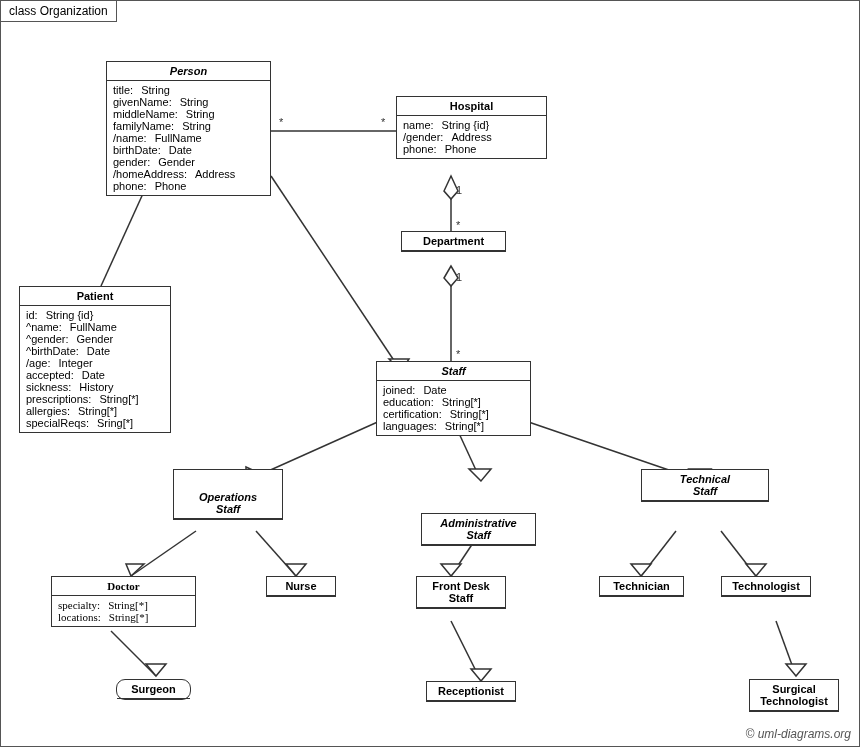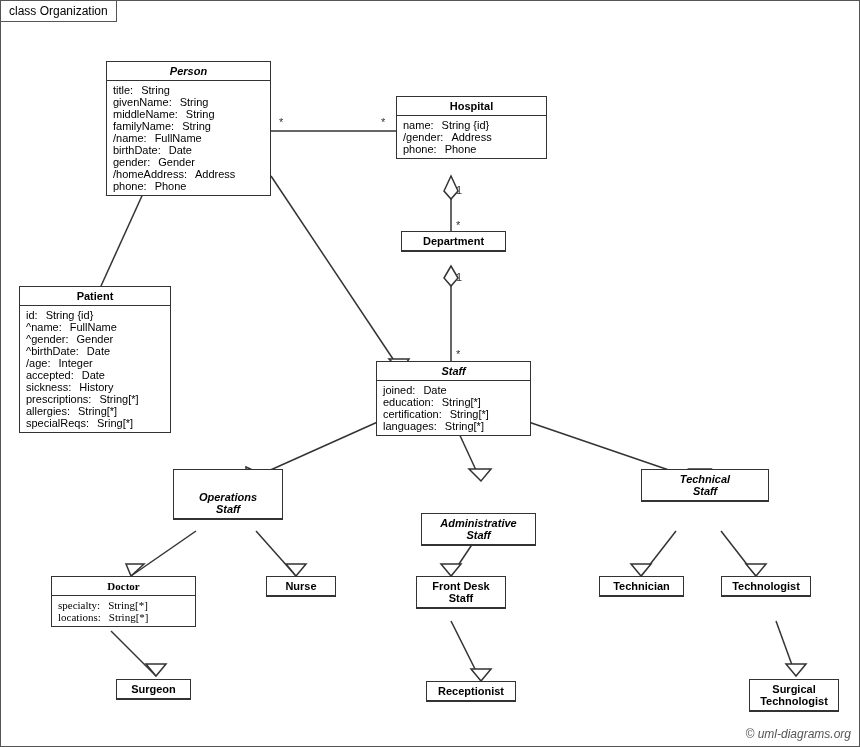--- a/index.html
+++ b/index.html
@@ -309,21 +309,21 @@
   </div>
 
   <div class="uml-class" style="left:598px; top:575px; width:85px;">
     <div class="class-header">Technician</div>
   </div>
 
   <div class="uml-class" style="left:720px; top:575px; width:90px;">
     <div class="class-header">Technologist</div>
   </div>
 
-  <div class="uml-class" style="left:115px; top:678px; width:75px;">
+  <div class="uml-class" style="left:115px; top:678px; width:75px;border-radius:9px;">
     <div class="class-header">Surgeon</div>
   </div>
 
   <div class="uml-class" style="left:425px; top:680px; width:90px;">
     <div class="class-header">Receptionist</div>
   </div>
 
   <div class="uml-class" style="left:748px; top:678px; width:90px; text-align:center;">
     <div class="class-header">Surgical<br>Technologist</div>
   </div>

